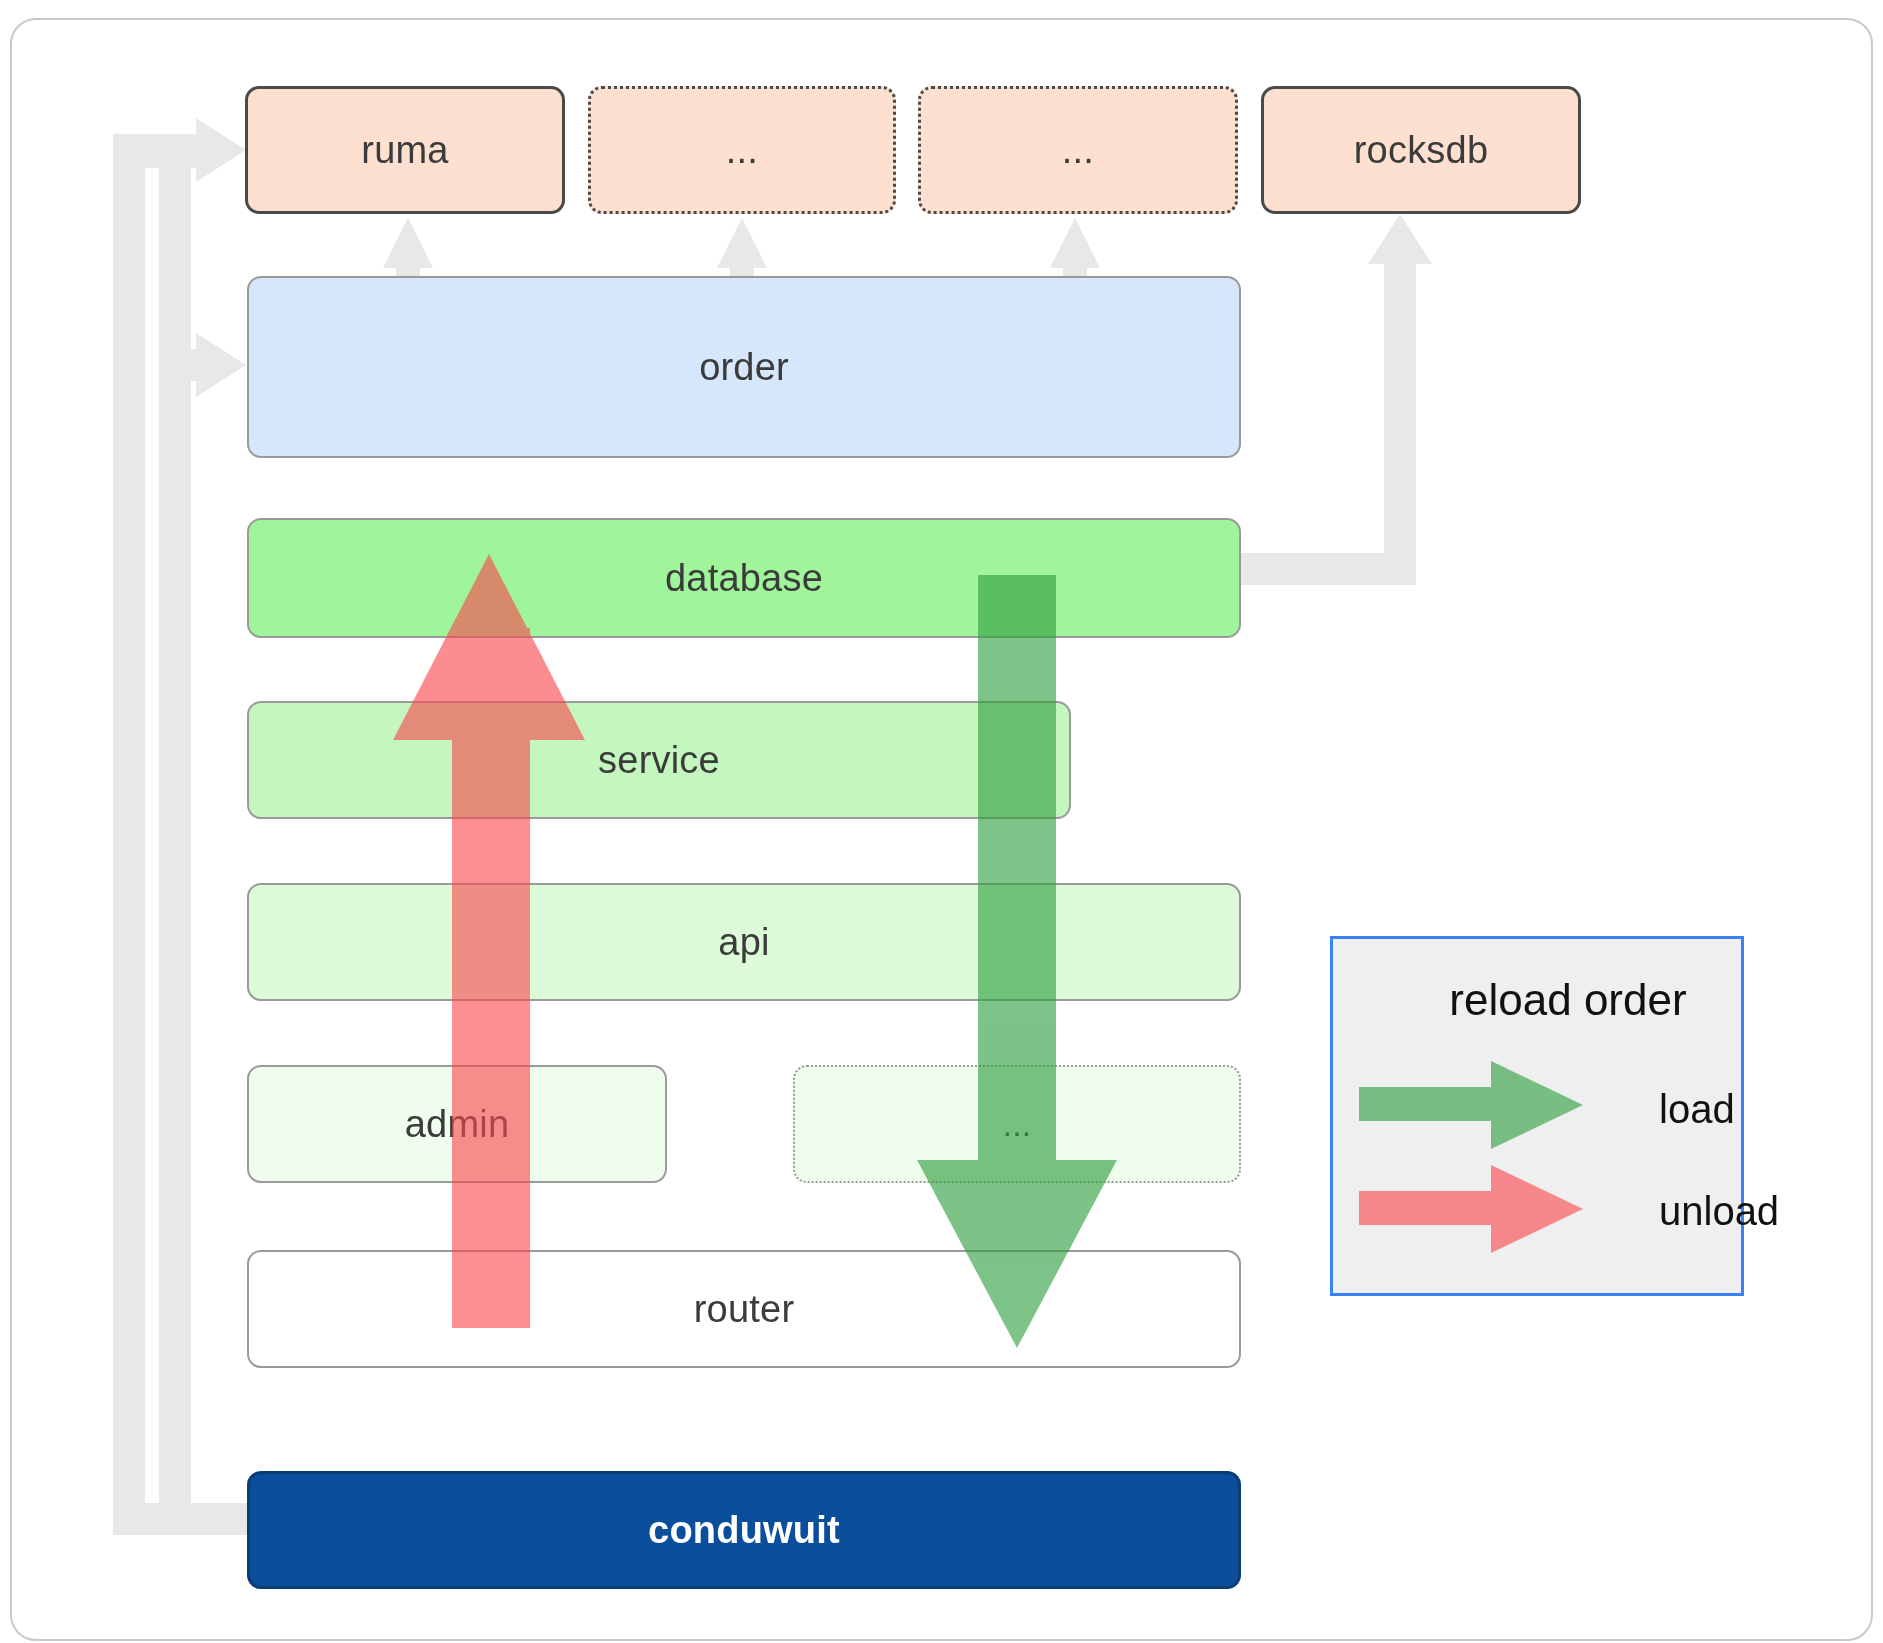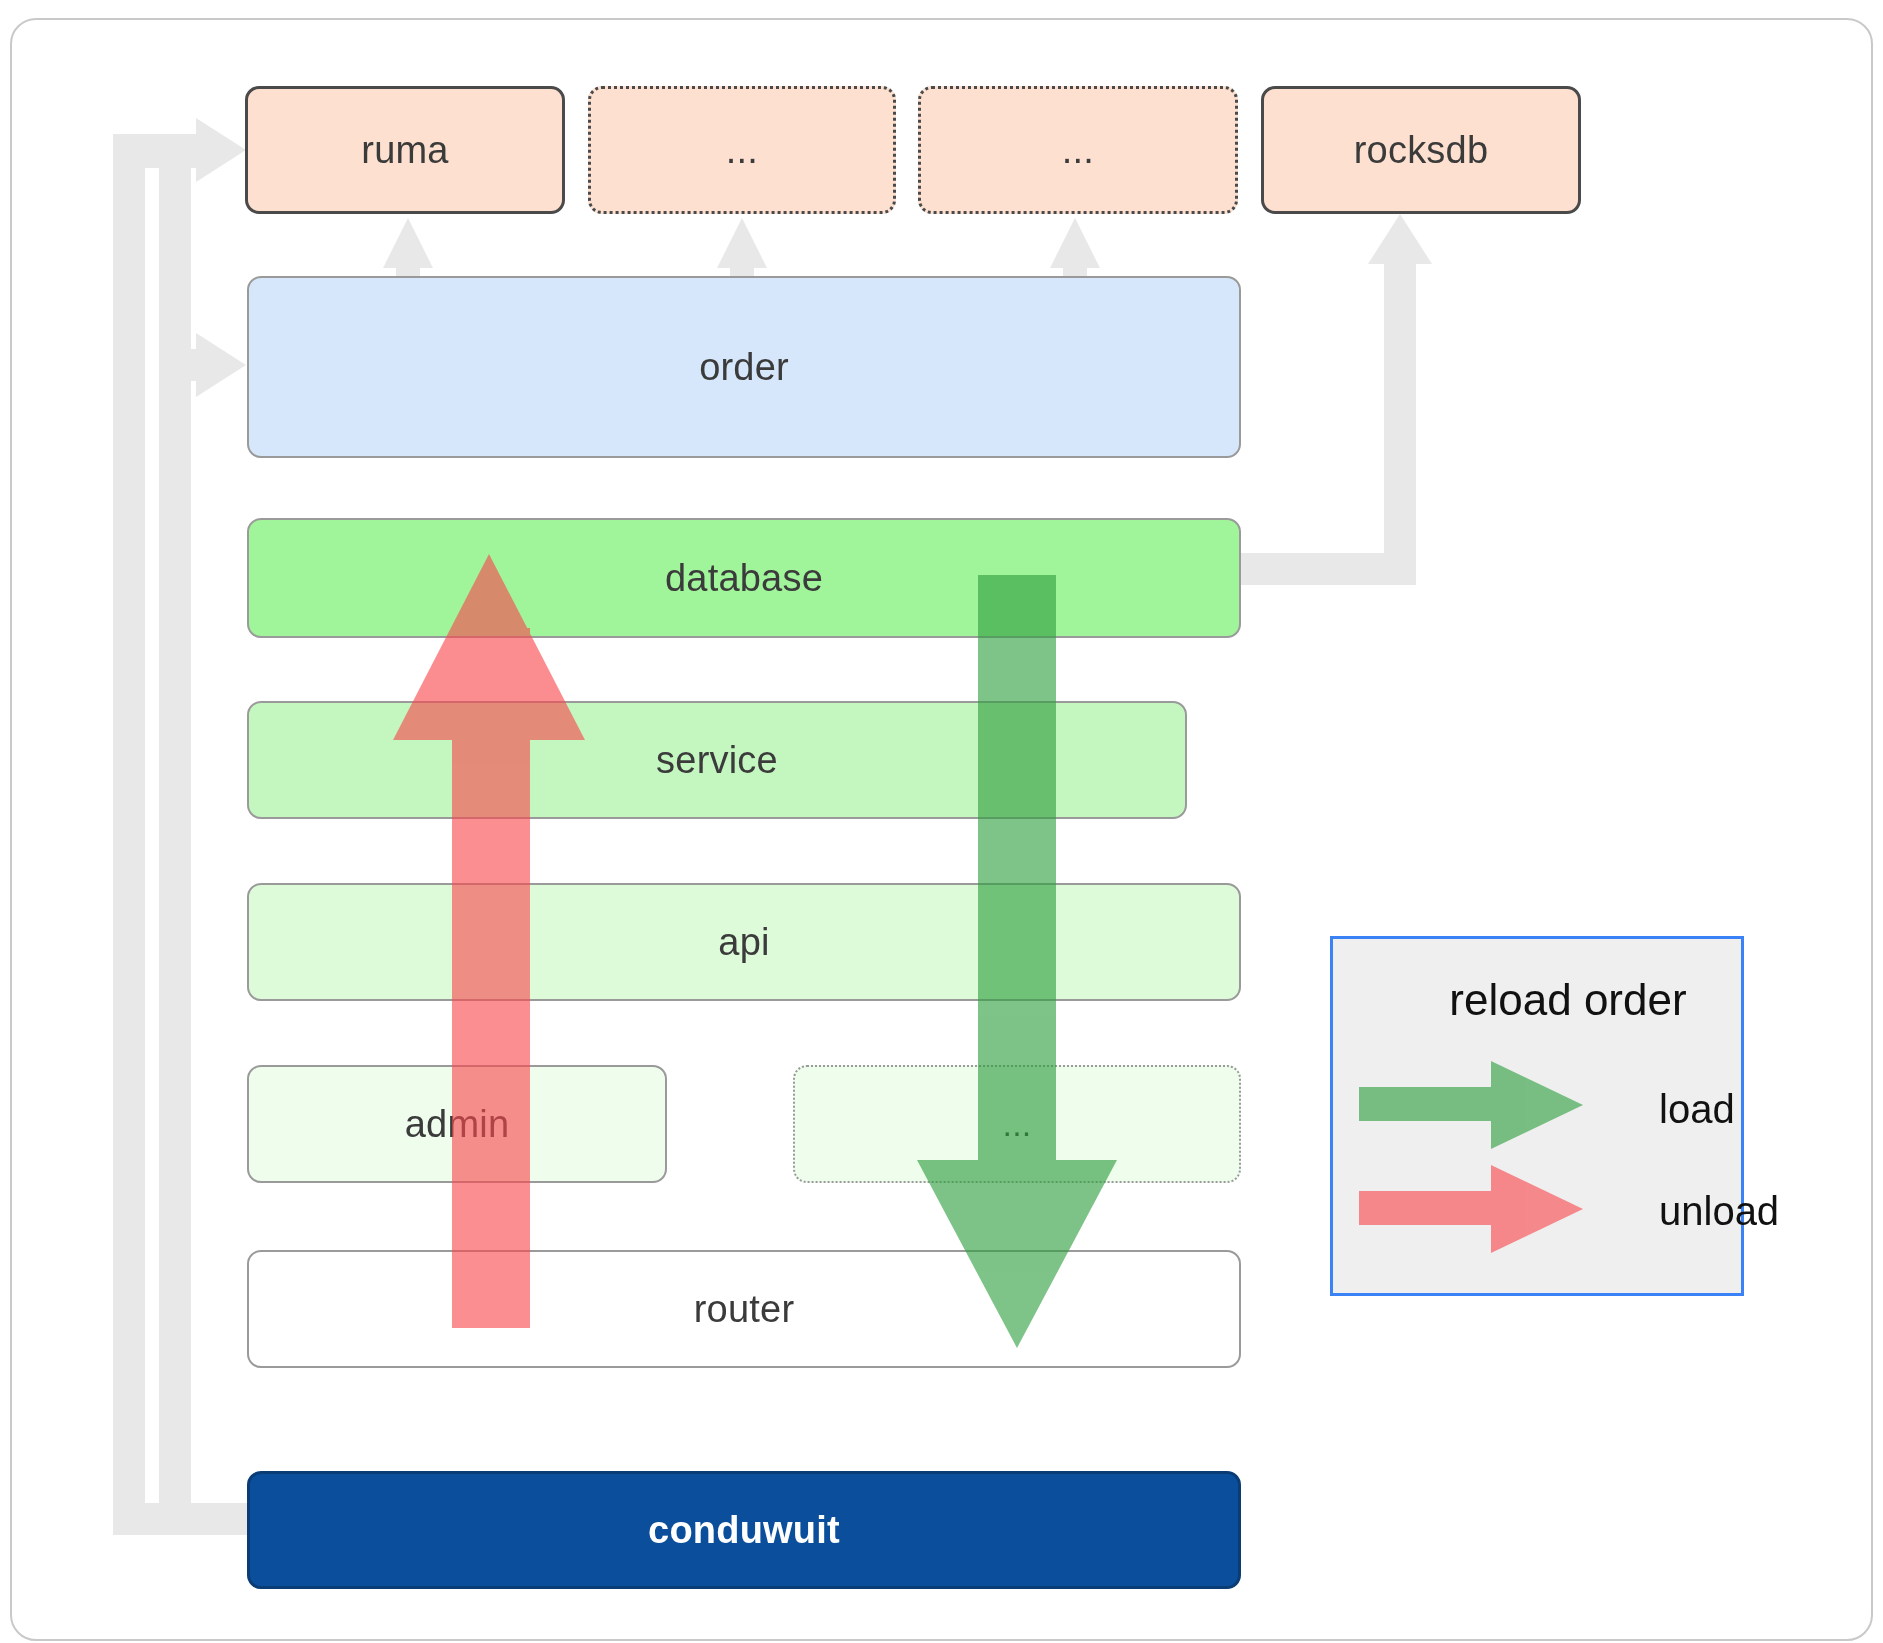--- a/index.html
+++ b/index.html
@@ -122,21 +122,21 @@
       <span>rocksdb</span>
     </div>
 
     <div class="node blue solid-gray" style="left:247px;top:268px;width:994px;height:182px;background:#d6e7fb;">
       <span>order</span>
     </div>
 
     <div class="node solid-gray" style="left:247px;top:510px;width:994px;height:120px;background:#a0f59b;">
       <span>database</span>
     </div>
-    <div class="node solid-gray" style="left:247px;top:693px;width:940px;height:118px;background:#c4f7c0;">
+    <div class="node solid-gray" style="left:247px;top:693px;width:824px;height:118px;background:#c4f7c0;">
       <span>service</span>
     </div>
     <div class="node solid-gray" style="left:247px;top:875px;width:994px;height:118px;background:#ddfbd9;">
       <span>api</span>
     </div>
     <div class="node solid-gray" style="left:247px;top:1057px;width:420px;height:118px;background:#eefdec;text-align:right;">
       <span>admin</span>
     </div>
     <div class="node dotted-gray" style="left:793px;top:1057px;width:448px;height:118px;background:#eefdec;font-size:34px;">
       <span>...</span>

